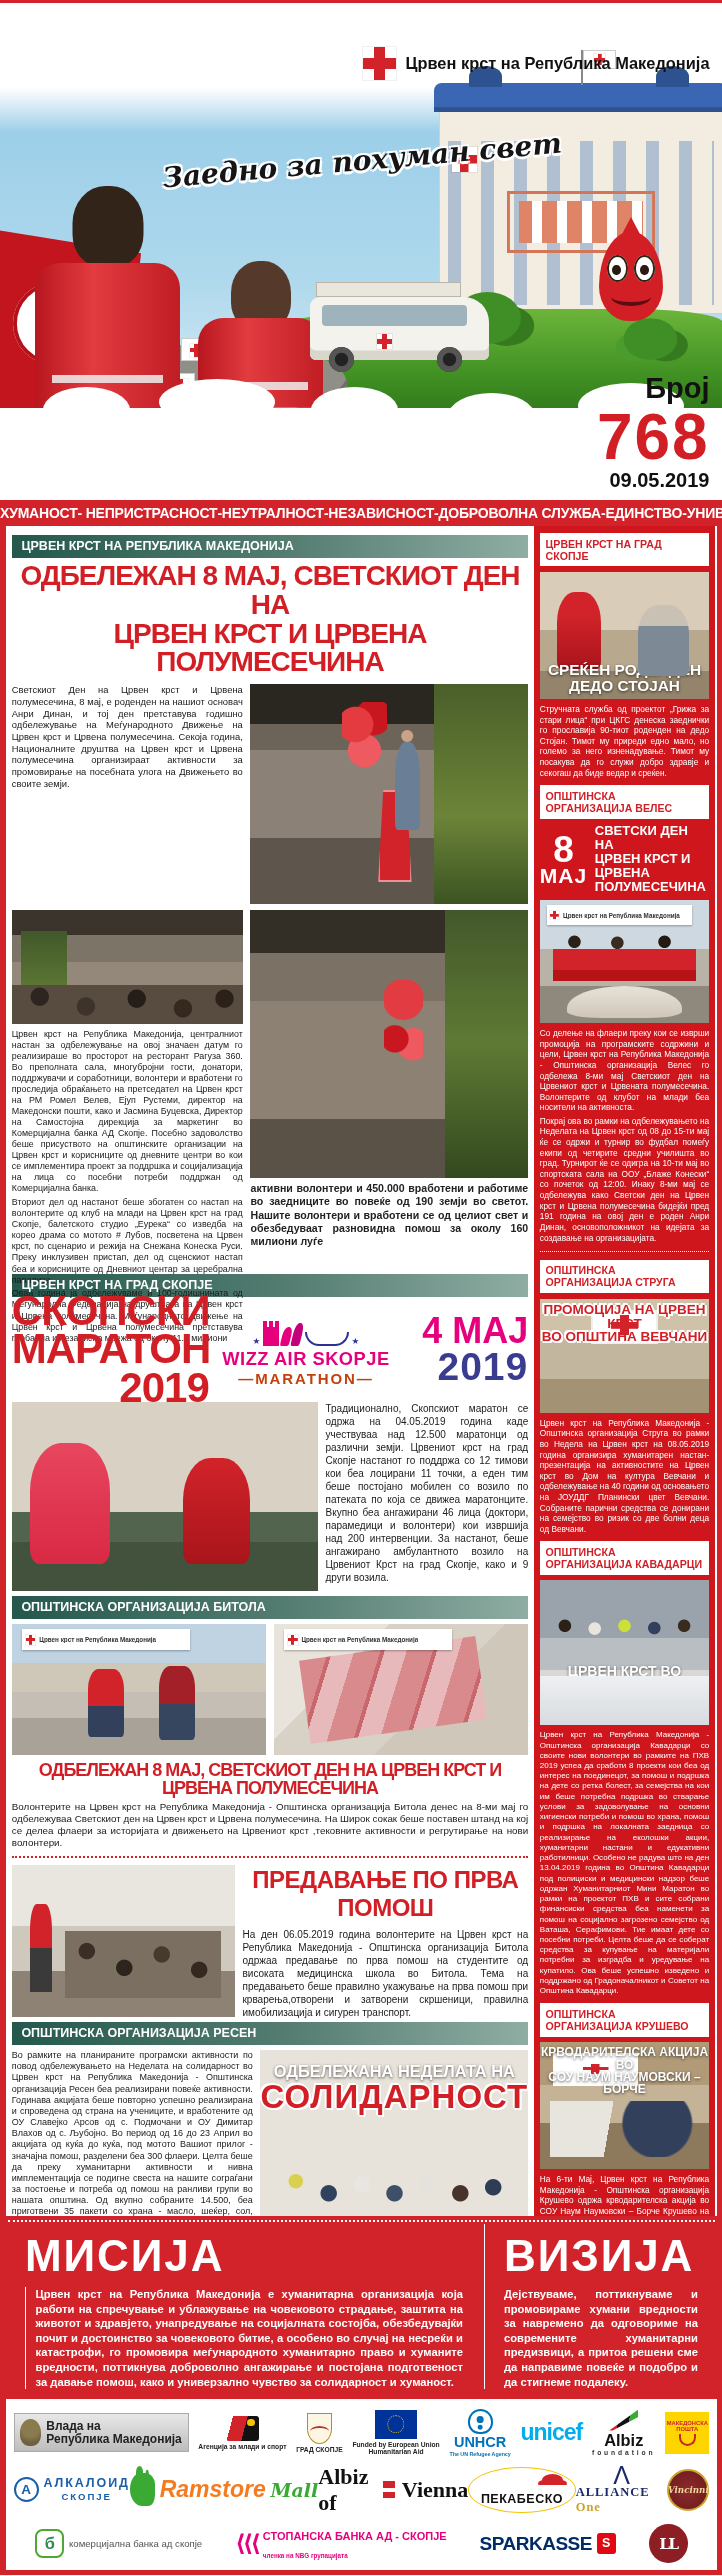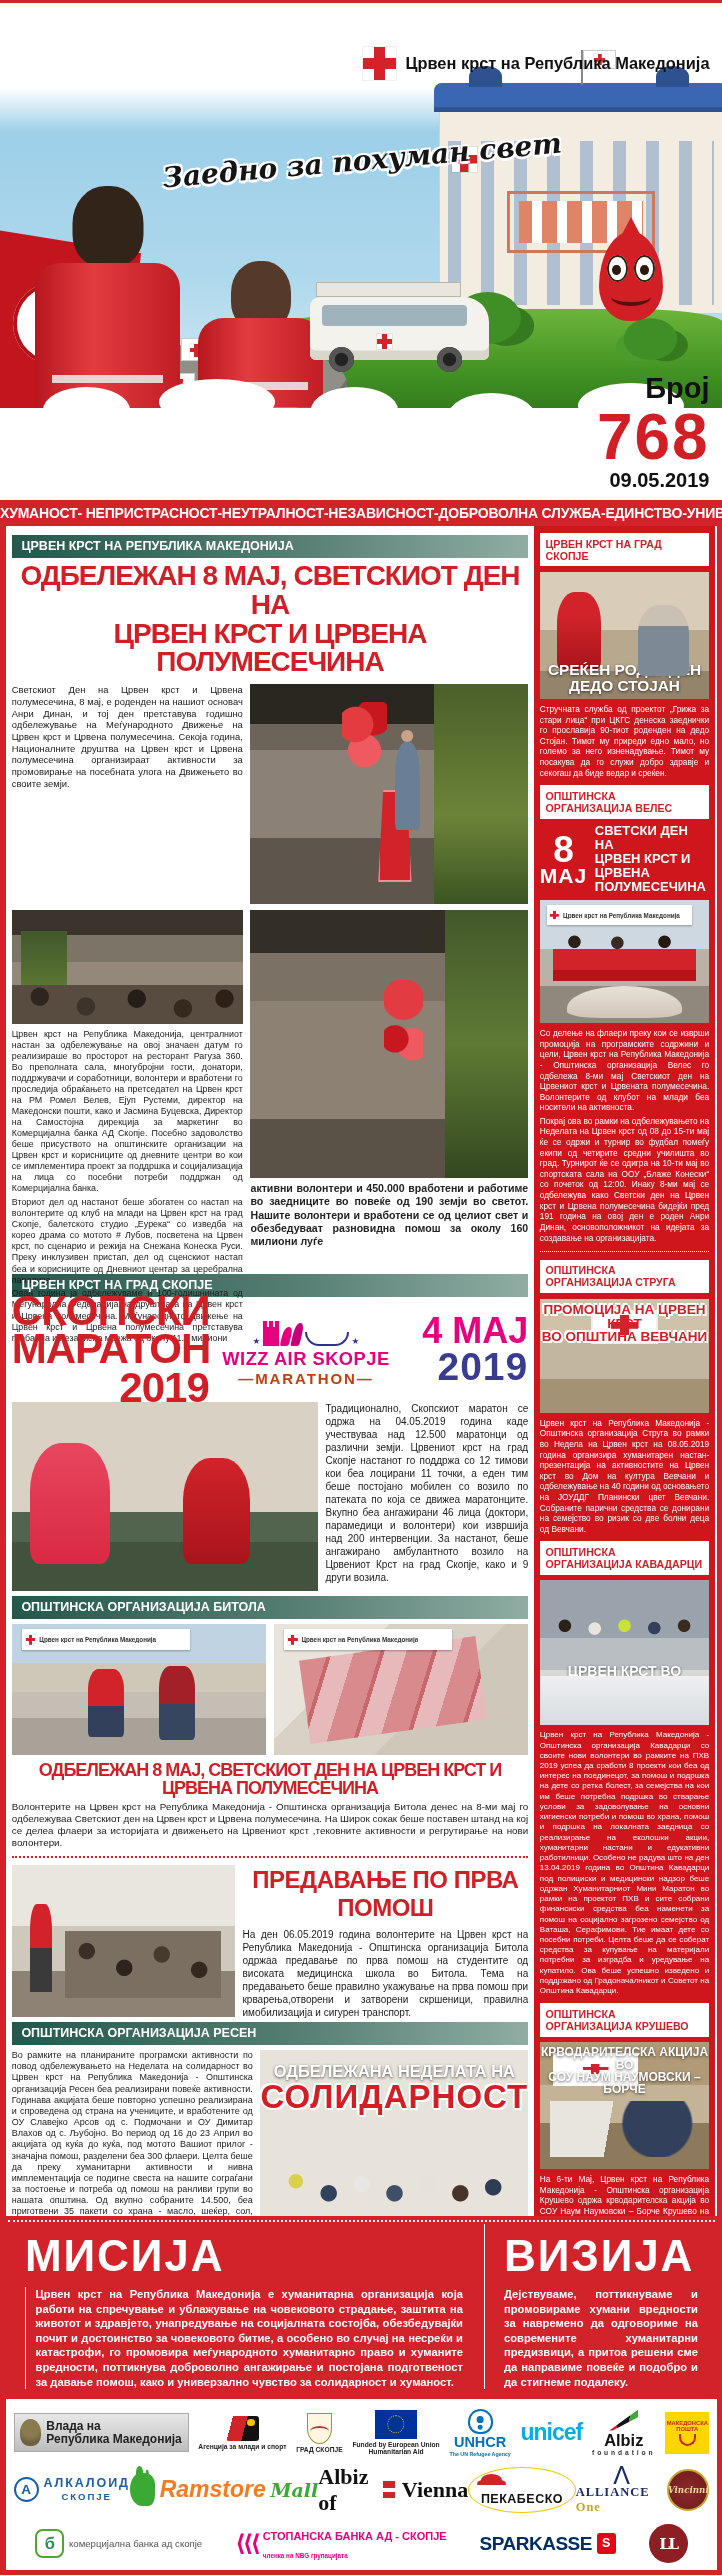--- a/index.html
+++ b/index.html
@@ -269,21 +269,21 @@
   .alka-ic { width:25px; height:25px; border:2.4px solid #1b5faa; border-radius:50%; position:relative; }
   .alka-ic:after { content:"A"; position:absolute; left:0; right:0; top:2.9px; text-align:center; color:#1b5faa; font-size:13.5px; font-weight:800; }
   .alka-txt { color:#1b5faa; font-weight:800; font-size:12.5px; line-height:1.05; text-align:center; letter-spacing:1.9px; }
   .roo { width:25px; height:33px; background:#3aaa35; border-radius:50% 50% 30% 60%/60% 40% 40% 60%; position:relative; }
   .roo:after { content:""; position:absolute; left:5.8px; top:-7.7px; width:7.7px; height:13.5px; background:#3aaa35; border-radius:50% 50% 0 0; box-shadow:7.7px 1.9px 0 -1.9px #3aaa35; }
   .rams-txt { font-size:23px; font-weight:800; font-style:italic; color:#f47b20; }
   .rams-mall { font-size:19px; font-weight:700; font-style:italic; color:#3aaa35; font-family:"DejaVu Serif",serif; }
   .vienna-txt { font-size:22px; color:#111; font-family:"Liberation Serif","DejaVu Serif",serif; }
   .vienna-shield { width:15.4px; height:17.3px; background:#d2232a; display:inline-block; position:relative; margin:0 1.9px; }
   .vienna-shield:after { content:""; position:absolute; left:0; right:0; top:6.7px; height:3.9px; background:#fff; }
-  .peka-oval { border:1.9px solid #f5c400; border-radius:50%; padding:5.8px 11.6px; display:flex; flex-direction:column; align-items:flex-start; }
+  .peka-oval { border:1.9px solid #f5c400; border-radius:50%; padding:5.8px 11.6px; display:flex; flex-direction:column; align-items:flex-end; }
   .chef-hat { width:21px; height:11.6px; background:#d2232a; border-radius:50% 50% 20% 20%; box-shadow:-6.7px 2.9px 0 -2.9px #d2232a,6.7px 2.9px 0 -2.9px #d2232a; margin-bottom:1.9px; }
   .peka-txt { font-size:12.5px; font-weight:800; color:#111; letter-spacing:0.5px; }
   .alli-a { color:#1b2a6b; font-size:25px; font-weight:400; line-height:.8; }
   .alli-txt { color:#1b2a6b; font-size:12.5px; letter-spacing:1px; font-family:"Liberation Serif","DejaVu Serif",serif; }
   .alli-txt em { color:#c9a227; font-style:normal; }
   .vin-circ { width:42px; height:42px; background:radial-gradient(circle,#8d2a2a,#6b1a1d); border-radius:50%; border:2.9px solid #c9a227;
     color:#f0d9a0; font-family:"DejaVu Serif",serif; font-style:italic; font-size:8.7px; display:flex; align-items:center; justify-content:center; }
   .kb-mark { width:29px; height:29px; border:2.9px solid #4ea72e; border-radius:7.7px; position:relative; }
   .kb-mark:after { content:"б"; position:absolute; inset:0; text-align:center; line-height:25px; color:#2e8b57; font-size:16.4px; font-weight:800; }
   .kb-txt { font-size:9.6px; color:#555; font-weight:400; }

